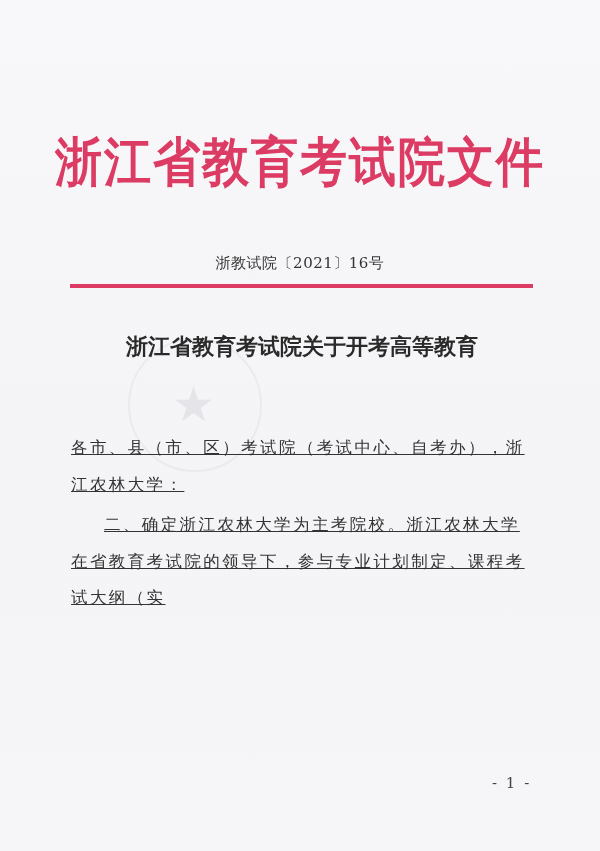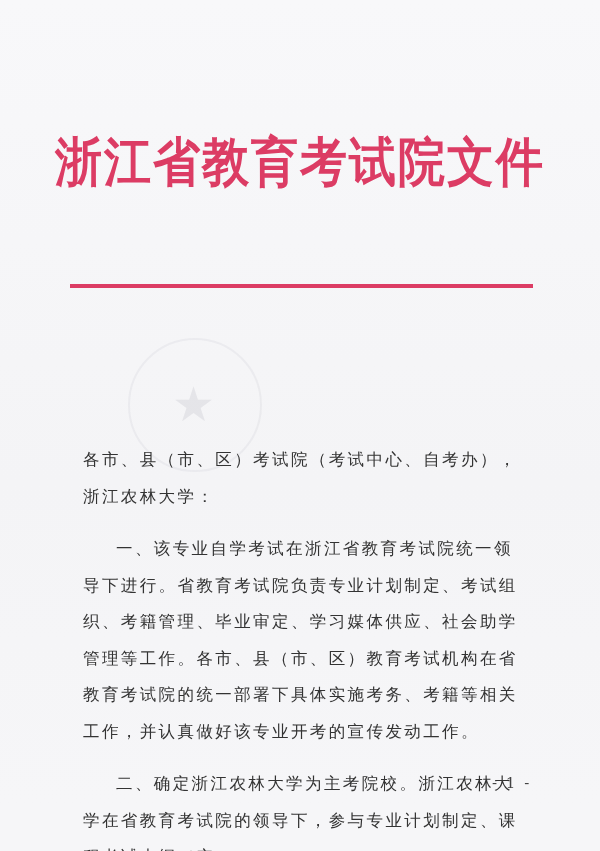--- a/index.html
+++ b/index.html
@@ -89,50 +89,52 @@
       left: 67px;
       top: 426px;
       width: 470px;
       font-family: "DejaVu Sans", "Liberation Sans", sans-serif;
       font-size: 16.5px;
       line-height: 36.5px;
       color: #333;
       letter-spacing: 2.4px;
     }
     .body-text p {
-      margin: 16px;
+      margin: 4px;
+      text-decoration: underline;
     }
     .indent { text-indent: 2em; }
     .page-number {
       position: absolute;
       left: 492px;
       top: 774px;
       font-size: 15px;
       color: #444;
       letter-spacing: 2px;
     }
   </style>
 </head>
 <body>
 
 <div class="page">
 
   <div class="doc-header">浙江省教育考试院文件</div>
 
+  <div class="doc-number">浙教试院〔2021〕16号</div>
 
   <div class="red-rule"></div>
 
   <div class="seal">
     <span class="seal-star">★</span>
   </div>
 
   <div class="title">
+    <span class="line1">浙江省教育考试院关于开考高等教育</span>
   </div>
 
   <div class="body-text">
     <p>各市、县（市、区）考试院（考试中心、自考办），浙江农林大学：</p>
-    <p class="indent">一、该专业自学考试在浙江省教育考试院统一领导下进行。省教育考试院负责专业计划制定、考试组织、考籍管理、毕业审定、学习媒体供应、社会助学管理等工作。各市、县（市、区）教育考试机构在省教育考试院的统一部署下具体实施考务、考籍等相关工作，并认真做好该专业开考的宣传发动工作。</p>
     <p class="indent">二、确定浙江农林大学为主考院校。浙江农林大学在省教育考试院的领导下，参与专业计划制定、课程考试大纲（实</p>
   </div>
 
   <div class="page-number">- 1 -</div>
 
 </div>
 
 </body></html>

